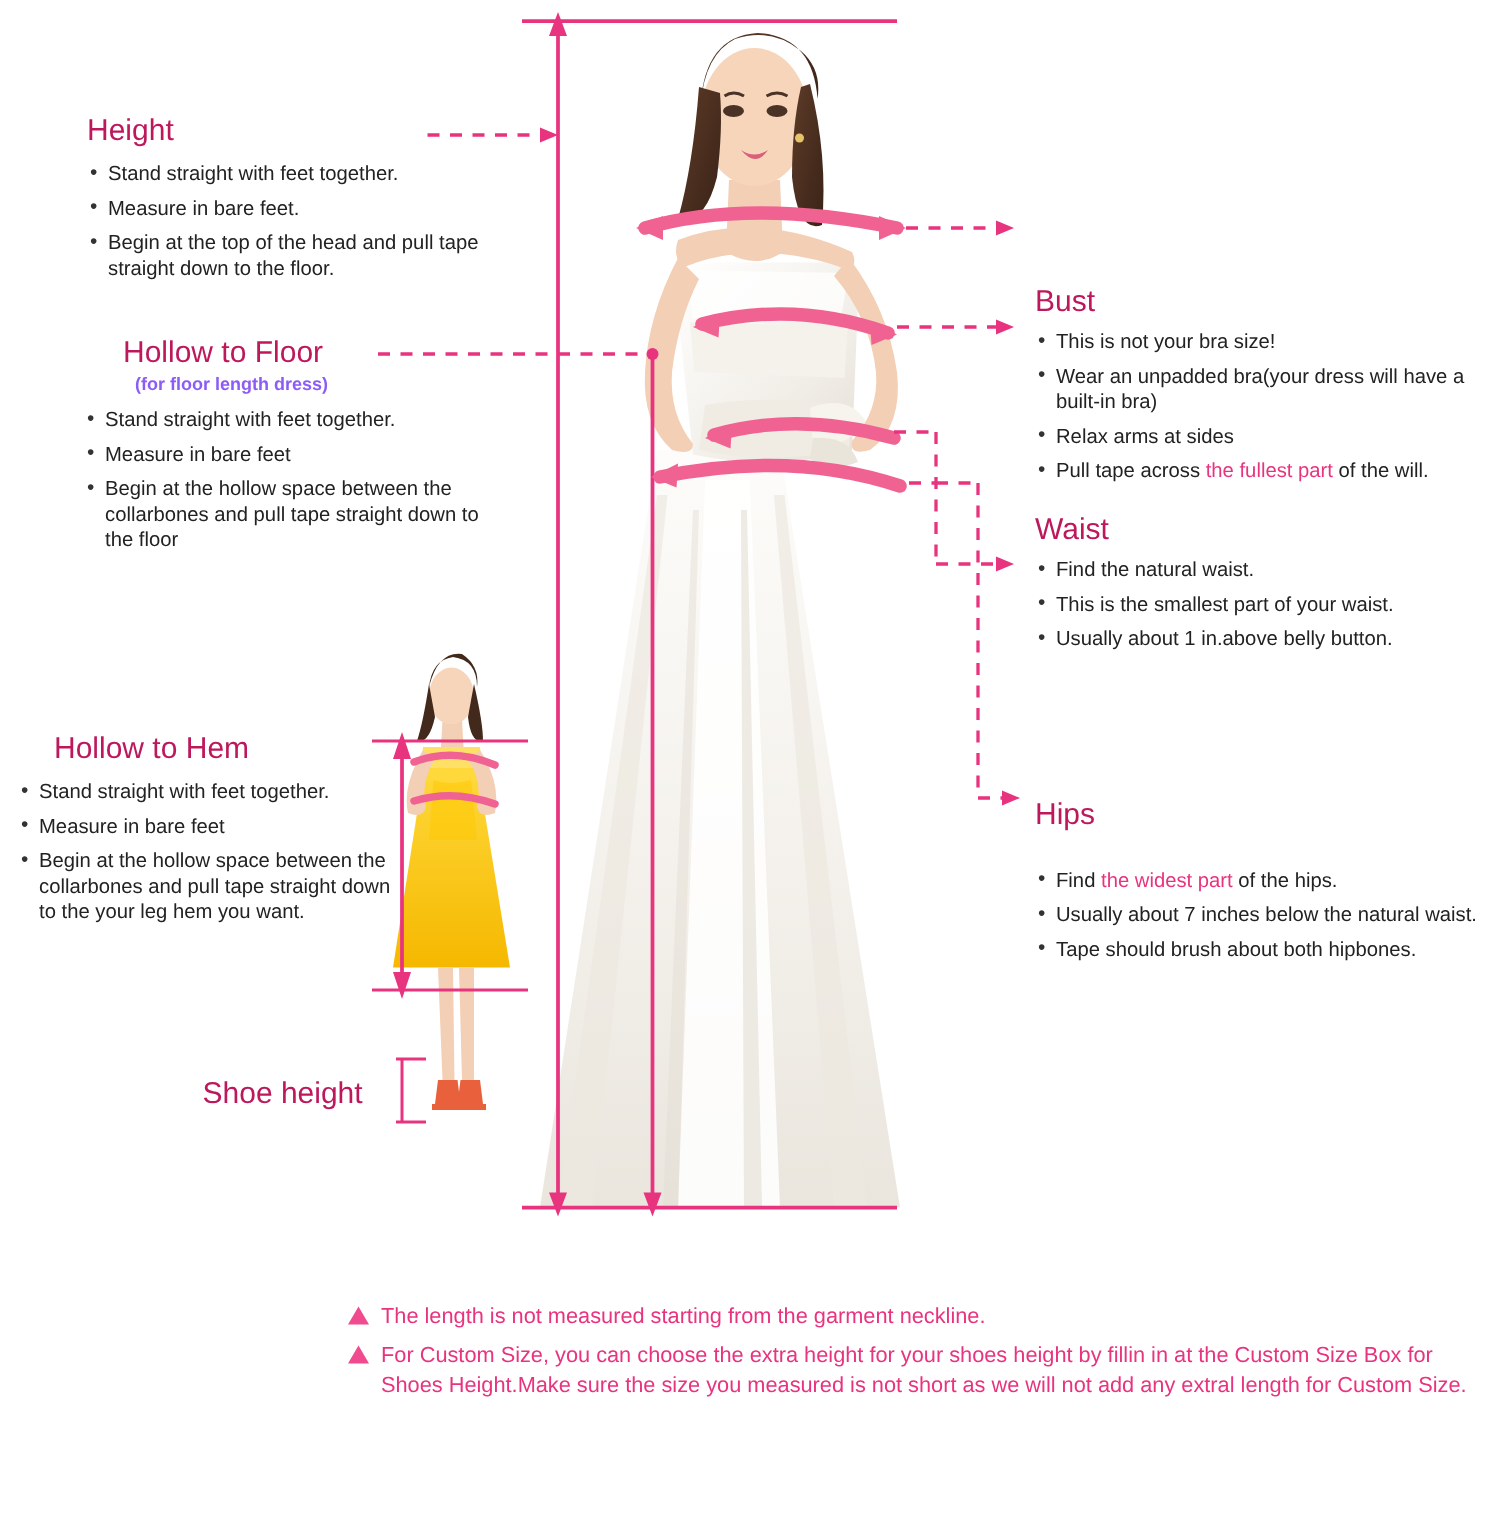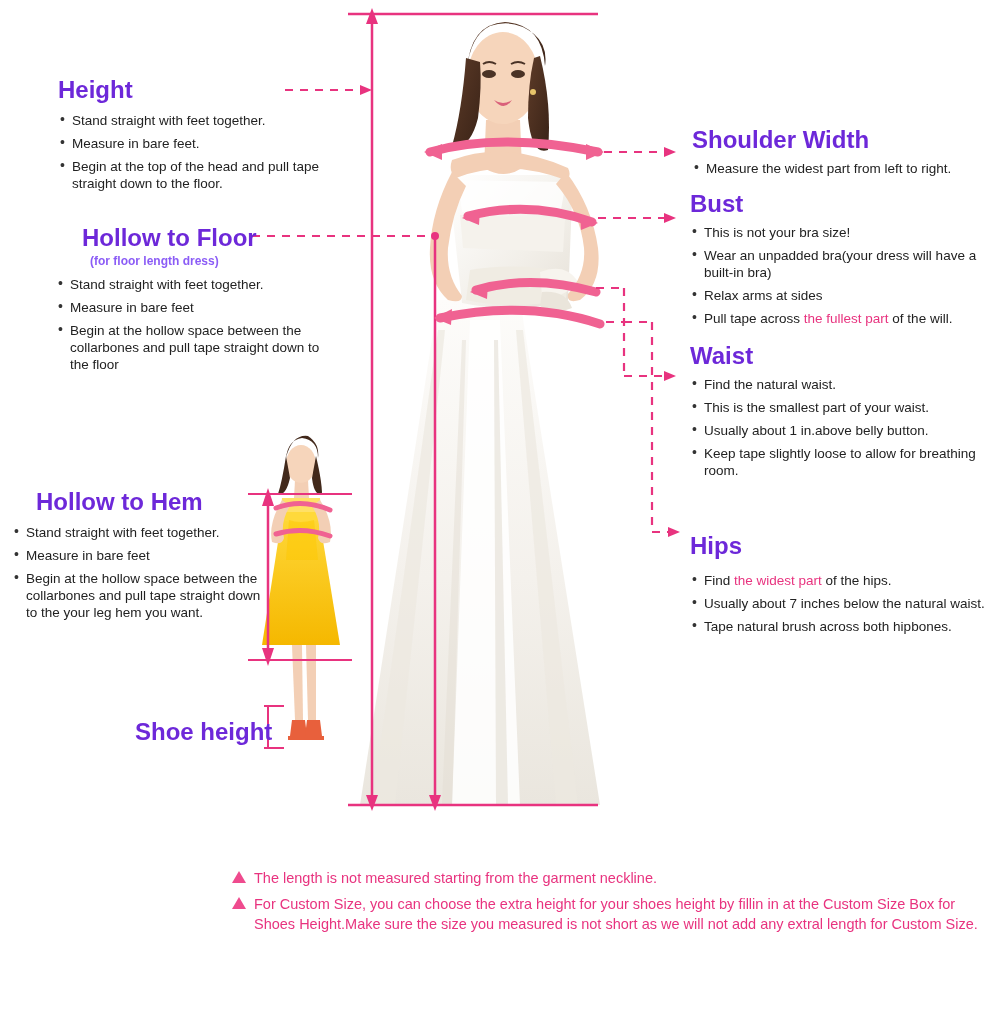--- a/index.html
+++ b/index.html
@@ -17,23 +17,23 @@
   .stage {
     position: absolute;
     left: 0; top: 0;
     width: 1000px;
     height: 1024px;
   }
   .block {
     position: absolute;
   }
   .heading {
-    color: #6d28d9;
-    font-weight: bold;
-    font-size: 24px;
+    color: #be185d;
+    font-weight: normal;
+    font-size: 20px;
     font-family: "Liberation Sans", sans-serif;
     white-space: nowrap;
   }
   .subheading {
     color: #8b5cf6;
     font-weight: bold;
     font-size: 12px;
     white-space: nowrap;
   }
   ul.bullets {
@@ -269,53 +269,46 @@
       <li>Stand straight with feet together.</li>
       <li>Measure in bare feet</li>
       <li>Begin at the hollow space between the collarbones and pull tape straight down to the your leg hem  you want.</li>
     </ul>
   </div>
 
   <div class="block" style="left:135px; top:718px;">
     <div class="heading">Shoe height</div>
   </div>
 
-  <div class="block" style="left:692px; top:126px; width:300px;">
-    <div class="heading">Shoulder Width</div>
-    <ul class="bullets" style="margin-top:6px;">
-      <li>Measure the widest part from left to right.</li>
-    </ul>
-  </div>
 
   <div class="block" style="left:690px; top:190px; width:308px;">
     <div class="heading">Bust</div>
     <ul class="bullets" style="margin-top:6px;">
       <li>This is not your bra size!</li>
       <li>Wear an unpadded bra(your dress will have a built-in bra)</li>
       <li>Relax arms at sides</li>
       <li><span>Pull tape across </span><span class="pinktext">the fullest part</span><span> of the will.</span></li>
     </ul>
   </div>
 
   <div class="block" style="left:690px; top:342px; width:300px;">
     <div class="heading">Waist</div>
     <ul class="bullets" style="margin-top:6px;">
       <li>Find the natural waist.</li>
       <li>This is the smallest part of your waist.</li>
       <li>Usually about 1 in.above belly button.</li>
-      <li>Keep tape slightly loose to allow for breathing room.</li>
     </ul>
   </div>
 
   <div class="block" style="left:690px; top:532px; width:300px;">
     <div class="heading">Hips</div>
-    <ul class="bullets" style="margin-top:12px;">
+    <ul class="bullets" style="margin-top:23px;">
       <li><span>Find </span><span class="pinktext">the widest part</span><span> of the hips.</span></li>
       <li>Usually about 7 inches below the natural waist.</li>
-      <li>Tape natural brush across both hipbones.</li>
+      <li>Tape should brush about both hipbones.</li>
     </ul>
   </div>
 
   <div class="block" style="left:232px; top:868px; width:760px;">
     <div class="note"><span class="tri"></span><span>The length is not measured starting from the garment neckline.</span></div>
     <div class="note"><span class="tri"></span><span>For Custom Size, you can choose the extra height for your shoes height by fillin in at the Custom Size Box for Shoes Height.Make sure the size you measured is not short as we will not add any extral length for Custom Size.</span></div>
   </div>
 
 </div>
 

